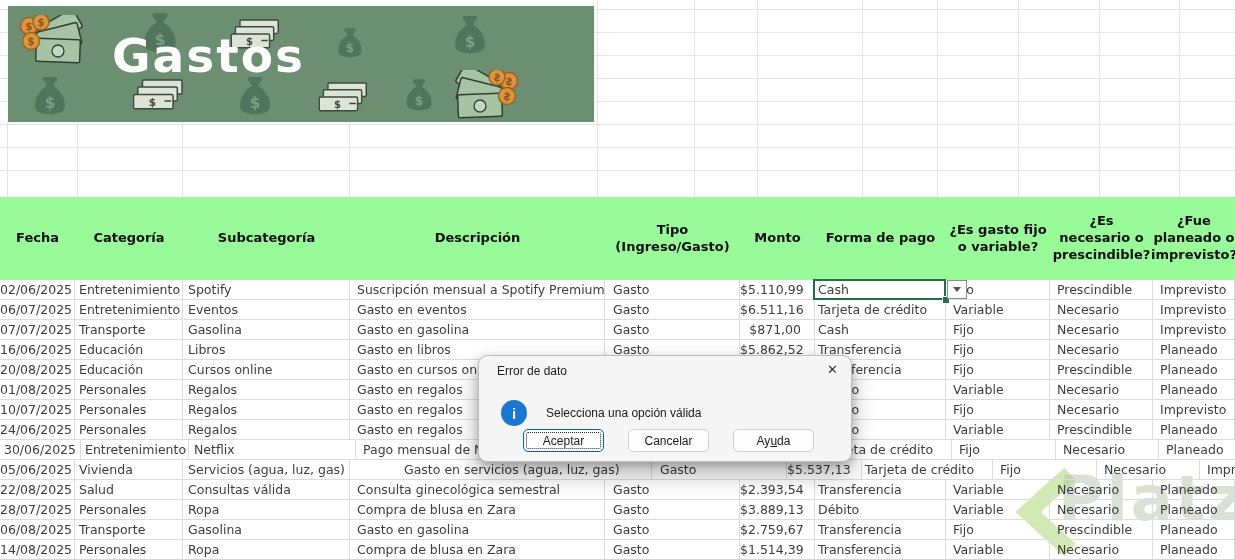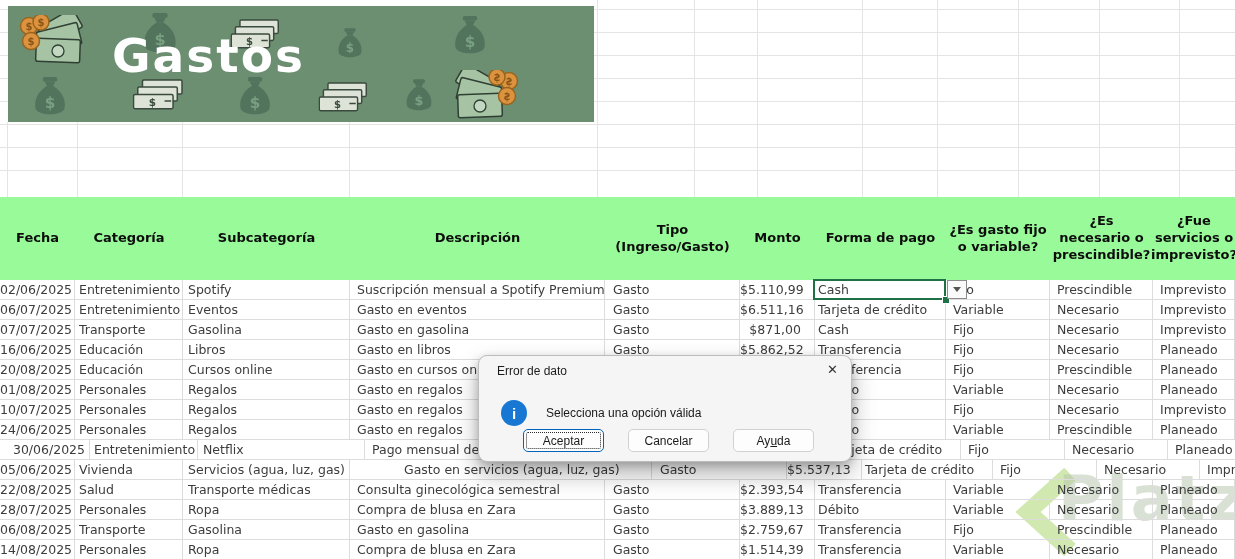--- a/index.html
+++ b/index.html
@@ -171,21 +171,21 @@
   <div class="thead" id="thead" style="background: rgb(152, 250, 152);">
       <div class="th" style="width: 75px;">Fecha</div>
       <div class="th" style="width: 108px; text-align: center;">Categoría</div>
       <div class="th" style="width: 167px;">Subcategoría</div>
       <div class="th" style="width: 255px;">Descripción</div>
       <div class="th" style="width: 135px;">Tipo (Ingreso/Gasto)</div>
       <div class="th" style="width: 75px;">Monto</div>
       <div class="th" style="width: 131px;">Forma de pago</div>
       <div class="th" style="width: 104px;">¿Es gasto fijo o variable?</div>
       <div class="th" style="width: 103px;">¿Es necesario o prescindible?</div>
-      <div class="th" style="width: 82px;">¿Fue servicios o imprevisto?</div>
+      <div class="th" style="width: 82px;">¿Fue planeado o imprevisto?</div>
     </div>
   <div class="tbody" id="tbody">
       <div class="tr">
         <div class="td c-fecha" style="width: 75px;">02/06/2025</div>
         <div class="td c-categoria" style="width: 108px;">Entretenimiento</div>
         <div class="td c-subcategoria" style="width: 167px;">Spotify</div>
         <div class="td c-descripcion" style="width: 255px;">Suscripción mensual a Spotify Premium</div>
         <div class="td c-tipo" style="width: 135px;">Gasto</div>
         <div class="td c-monto" style="width: 75px;">$5.110,99</div>
         <div class="td c-forma" style="width: 131px;">Cash</div>
@@ -271,21 +271,21 @@
         <div class="td c-subcategoria" style="width: 167px;">Regalos</div>
         <div class="td c-descripcion" style="width: 255px;">Gasto en regalos</div>
         <div class="td c-tipo" style="width: 135px;"></div>
         <div class="td c-monto" style="width: 75px;"></div>
         <div class="td c-forma" style="width: 131px;">Débito</div>
         <div class="td c-fijo" style="width: 104px;">Variable</div>
         <div class="td c-necesario" style="width: 103px;">Prescindible</div>
         <div class="td c-planeado" style="width: 82px;">Planeado</div>
       </div>
       <div class="tr">
-        <div class="td c-fecha" style="width: 90px;">30/06/2025</div>
+        <div class="td c-fecha" style="width: 81px;">30/06/2025</div>
         <div class="td c-categoria" style="width: 108px;">Entretenimiento</div>
         <div class="td c-subcategoria" style="width: 167px;">Netflix</div>
         <div class="td c-descripcion" style="width: 255px;">Pago mensual de Netflix</div>
         <div class="td c-tipo" style="width: 135px;"></div>
         <div class="td c-monto" style="width: 75px;"></div>
         <div class="td c-forma" style="width: 131px;">Tarjeta de crédito</div>
         <div class="td c-fijo" style="width: 104px;">Fijo</div>
         <div class="td c-necesario" style="width: 103px;">Necesario</div>
         <div class="td c-planeado" style="width: 82px;">Planeado</div>
       </div>
@@ -297,21 +297,21 @@
         <div class="td c-tipo" style="width: 135px;">Gasto</div>
         <div class="td c-monto" style="width: 75px;">$5.537,13</div>
         <div class="td c-forma" style="width: 131px;">Tarjeta de crédito</div>
         <div class="td c-fijo" style="width: 104px;">Fijo</div>
         <div class="td c-necesario" style="width: 103px;">Necesario</div>
         <div class="td c-planeado" style="width: 82px;">Imprevisto</div>
       </div>
       <div class="tr">
         <div class="td c-fecha" style="width: 75px;">22/08/2025</div>
         <div class="td c-categoria" style="width: 108px;">Salud</div>
-        <div class="td c-subcategoria" style="width: 167px;">Transporte médicas</div>
+        <div class="td c-subcategoria" style="width: 167px;">Consultas válida</div>
         <div class="td c-descripcion" style="width: 255px;">Consulta ginecológica semestral</div>
         <div class="td c-tipo" style="width: 135px;">Gasto</div>
         <div class="td c-monto" style="width: 75px;">$2.393,54</div>
         <div class="td c-forma" style="width: 131px;">Transferencia</div>
         <div class="td c-fijo" style="width: 104px;">Variable</div>
         <div class="td c-necesario" style="width: 103px;">Necesario</div>
         <div class="td c-planeado" style="width: 82px;">Planeado</div>
       </div>
       <div class="tr">
         <div class="td c-fecha" style="width: 75px;">28/07/2025</div>

